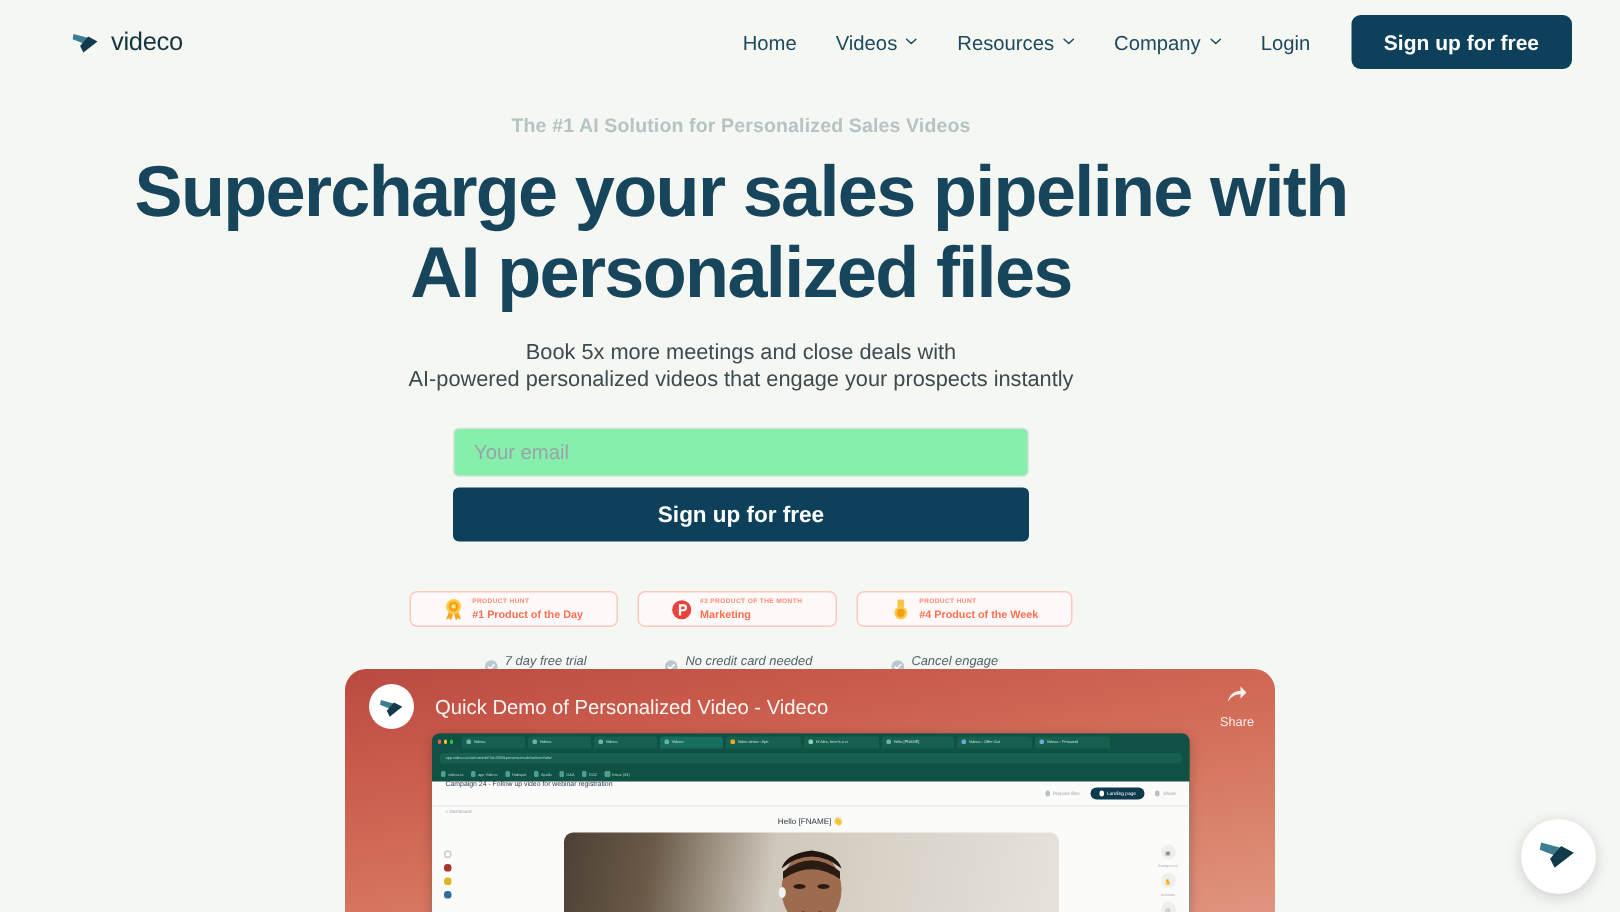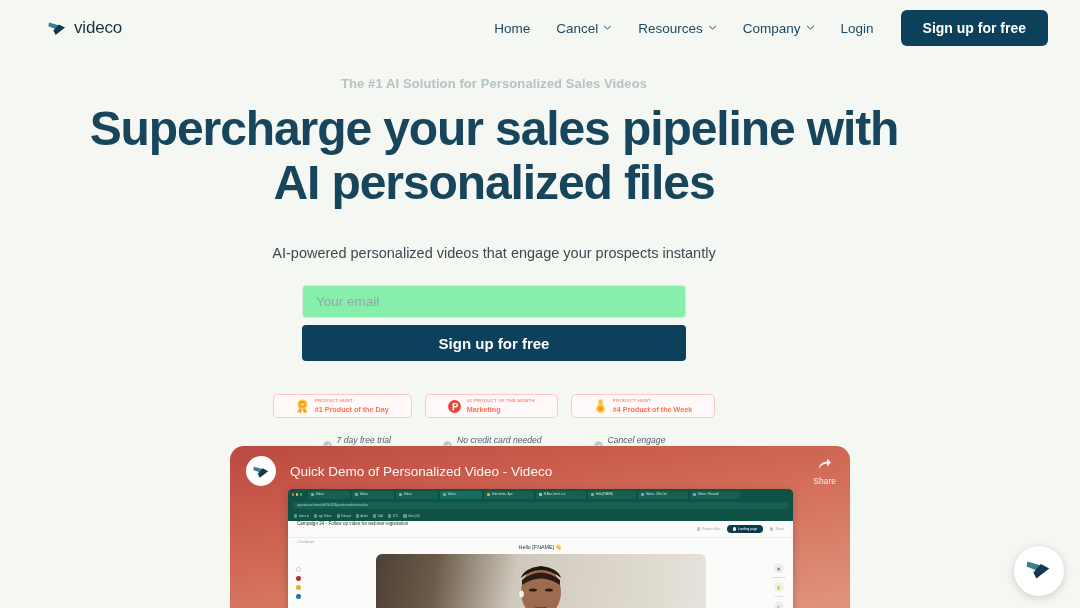--- a/index.html
+++ b/index.html
@@ -210,21 +210,21 @@
         </svg>
       </span>
       <span class="brand-name">videco</span>
     </div>
 
     <nav class="nav">
       <div class="nav-item">
         <span>Home</span>
       </div>
       <div class="nav-item">
-        <span>Cancel</span>
+        <span>Videos</span>
         <span class="chev">
           <svg width="9" height="9" viewBox="0 0 9 9">
               <path d="M1.4 3.2 L4.5 6 L7.6 3.2" fill="none" stroke="#1d4a5e" stroke-width="1" stroke-linecap="round" stroke-linejoin="round"></path>
             </svg>
         </span>
       </div>
       <div class="nav-item">
         <span>Resources</span>
         <span class="chev">
           <svg width="9" height="9" viewBox="0 0 9 9">
@@ -247,21 +247,21 @@
     </nav>
   </div>
 
   <div class="hero">
     <div class="eyebrow">The #1 AI Solution for Personalized Sales Videos</div>
     <h1 class="headline">
       <span>Supercharge your sales pipeline with</span>
       <span class="l2">AI personalized files</span>
     </h1>
     <div class="subline">
-      <br>
+      <span>Book 5x more meetings and close deals with</span><br>
       <span>AI-powered personalized videos that engage your prospects instantly</span>
     </div>
 
     <div class="form">
       <input class="email-input" type="text" placeholder="Your email" style="">
       <button class="submit-btn">Sign up for free</button>
     </div>
 
     <div class="badges">
       <div class="badge">

